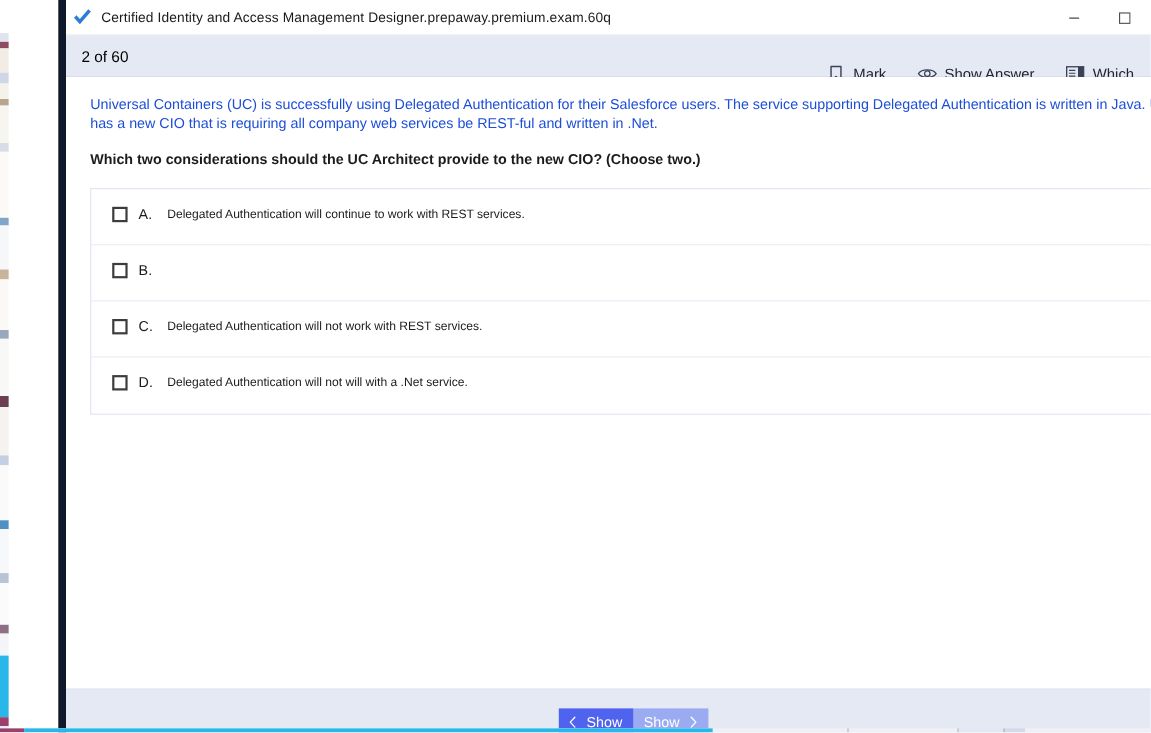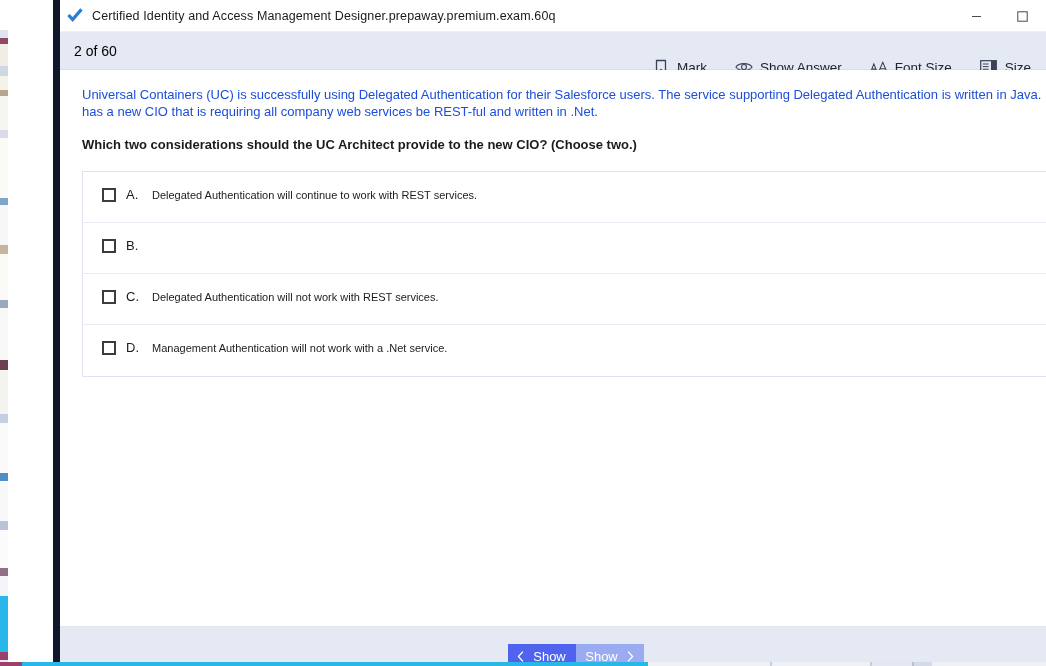--- a/index.html
+++ b/index.html
@@ -324,42 +324,33 @@
         <div class="tb-item">
           <span class="tb-icon">
             <svg width="19" height="14" viewBox="0 0 19 14">
               <path d="M1 7 C4 2.2, 15 2.2, 18 7 C15 11.8, 4 11.8, 1 7 Z" fill="none" stroke="#3a4256" stroke-width="1.2"></path>
               <circle cx="9.5" cy="7" r="2.6" fill="none" stroke="#3a4256" stroke-width="1.2"></circle>
             </svg>
           </span>
           <span>Show Answer</span>
         </div>
 
-        <div class="tb-item">
-          <span class="tb-icon">
-            <svg width="20" height="15" viewBox="0 0 20 15">
-              <path d="M1 12 L4.3 3.5 L7.6 12 M2.3 9.3 H6.3" fill="none" stroke="#3a4256" stroke-width="1.2" stroke-linecap="round"></path>
-              <path d="M9.6 12.5 L14.2 1.8 L18.8 12.5 M11.4 8.9 H17" fill="none" stroke="#3a4256" stroke-width="1.2" stroke-linecap="round"></path>
-            </svg>
-          </span>
-          <span>Font Size</span>
-        </div>
 
         <div class="tb-item">
           <span class="tb-icon">
             <svg width="17" height="15" viewBox="0 0 17 15">
               <rect x="0.7" y="0.7" width="15.6" height="13.6" fill="none" stroke="#3a4256" stroke-width="1.2"></rect>
               <rect x="11" y="0.7" width="5.3" height="13.6" fill="#3a4256"></rect>
               <line x1="2.8" y1="4" x2="8.6" y2="4" stroke="#3a4256" stroke-width="1"></line>
               <line x1="2.8" y1="6.6" x2="8.6" y2="6.6" stroke="#3a4256" stroke-width="1"></line>
               <line x1="2.8" y1="9.2" x2="8.6" y2="9.2" stroke="#3a4256" stroke-width="1"></line>
               <line x1="2.8" y1="11.6" x2="8.6" y2="11.6" stroke="#3a4256" stroke-width="1"></line>
             </svg>
           </span>
-          <span>Size</span>
+          <span>Which</span>
         </div>
 
         <div class="tb-more">
           <span class="dots">
               <i></i>
               <i></i>
               <i></i>
             </span>
         </div>
 
@@ -393,21 +384,21 @@
             <span class="checkbox"></span>
             <span class="opt-letter">C.</span>
             <span class="opt-text">Delegated Authentication will not work with REST services.</span>
           </div>
         </div>
 
         <div class="option">
           <div class="opt-inner">
             <span class="checkbox"></span>
             <span class="opt-letter">D.</span>
-            <span class="opt-text">Management Authentication will not work with a .Net service.</span>
+            <span class="opt-text">Delegated Authentication will not will with a .Net service.</span>
           </div>
         </div>
 
       </div>
 
       <div class="scroll-track">
         <div class="scroll-thumb"></div>
       </div>
     </div>
 

